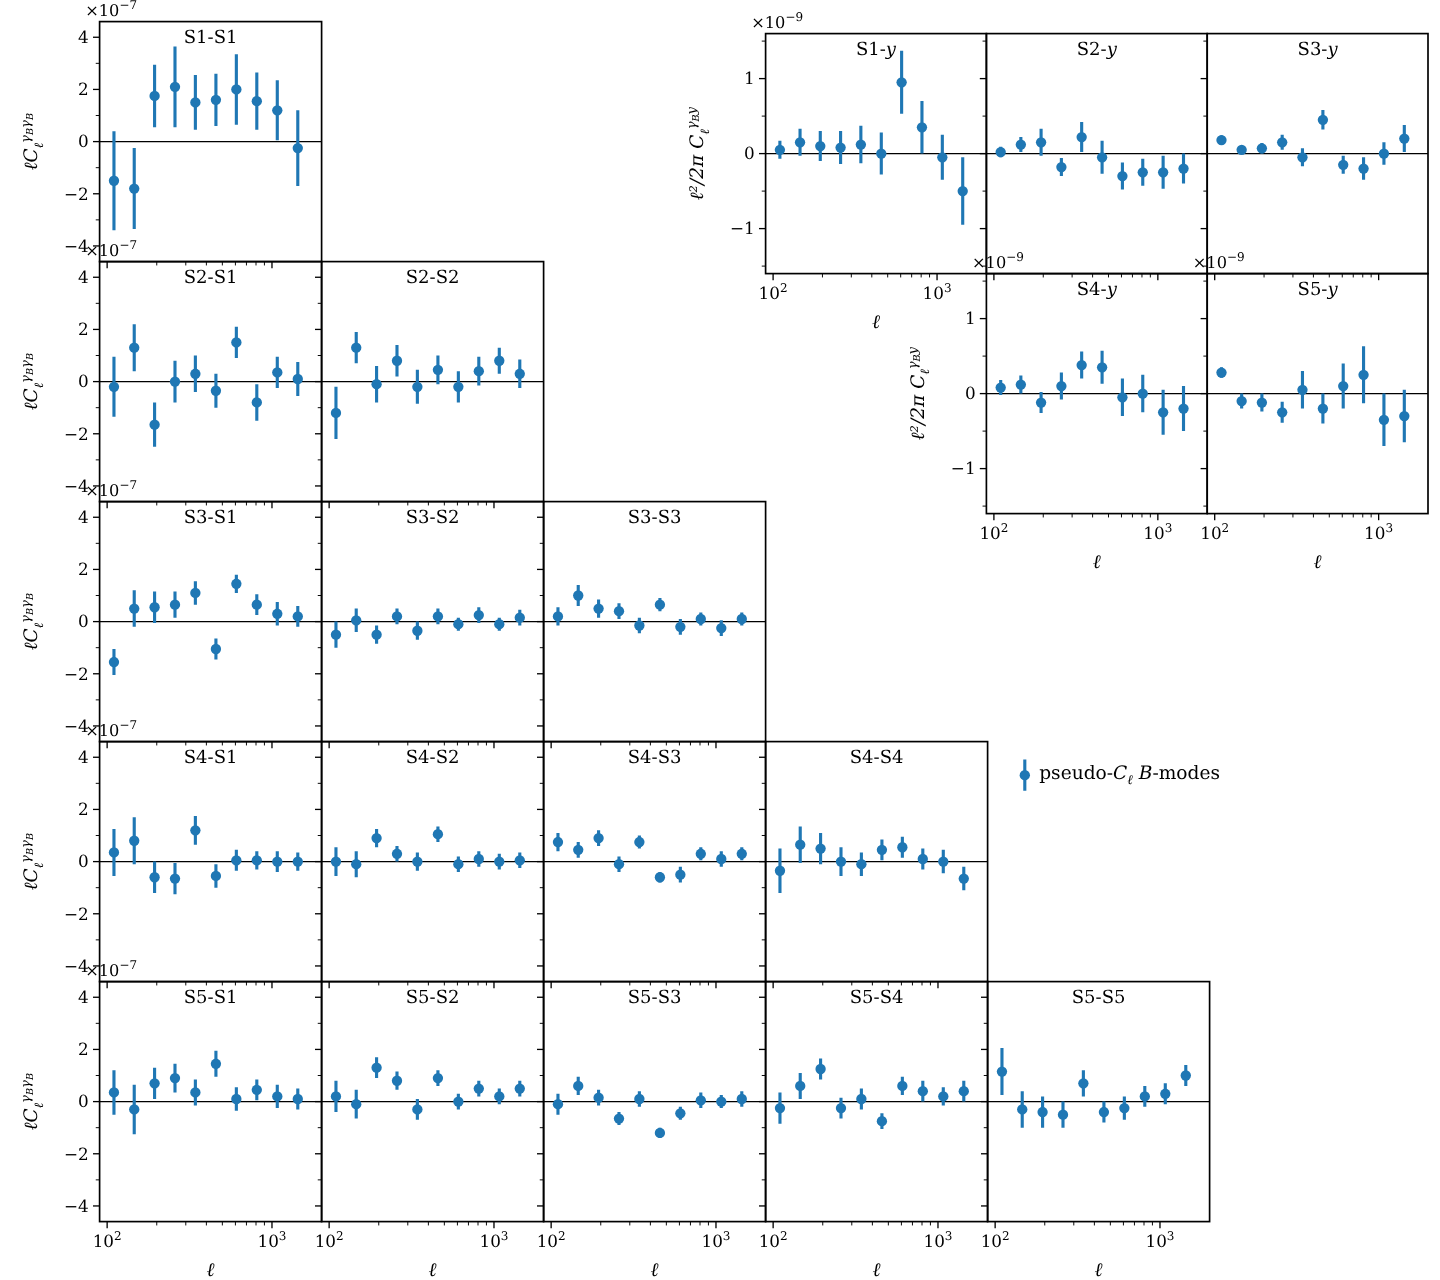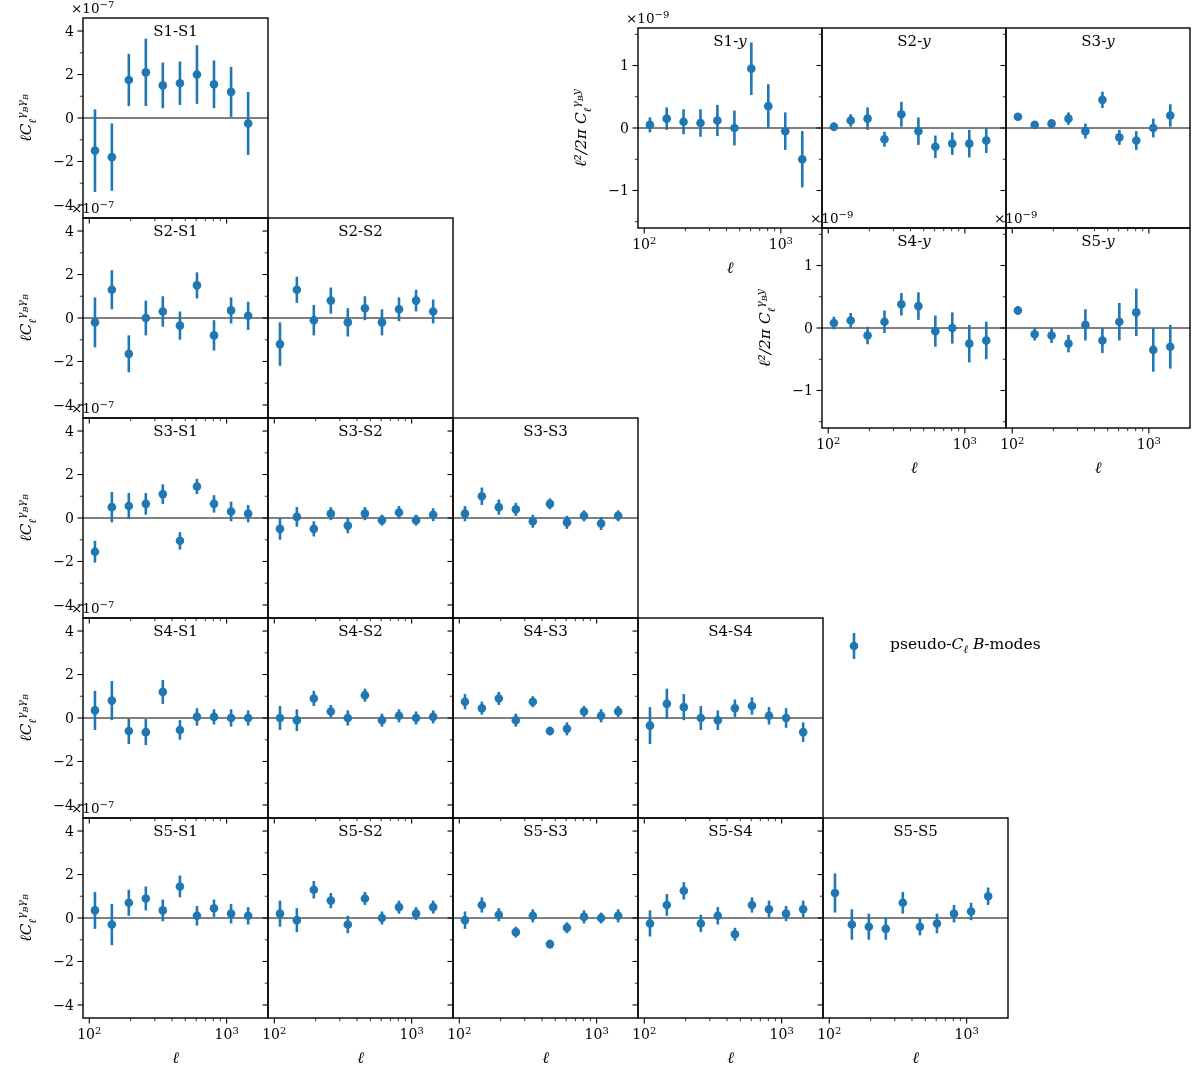--- a/index.html
+++ b/index.html
@@ -9,21 +9,21 @@
     background:#ffffff;
     font-family:"DejaVu Serif", serif;
     color:#000;
     overflow:hidden;
   }
   #panels-host{position:absolute;left:0;top:0;width:1200px;height:1067px;}
   #panels-host svg{display:block;}
   svg text{font-family:"DejaVu Serif", serif;fill:#000;}
   .legend{
     position:absolute;left:846px;top:630px;
-    display:flex;align-items:center;gap:28px;
+    display:flex;align-items:center;gap:4px;
     font-size:15.5px;
   }
   .legend .it{font-style:italic;}
   .legend sub{font-size:11px;font-style:italic;}
   .legend-b{margin-left:.32em;}
 </style>
 </head>
 <body>
 
 <div class="figure">

